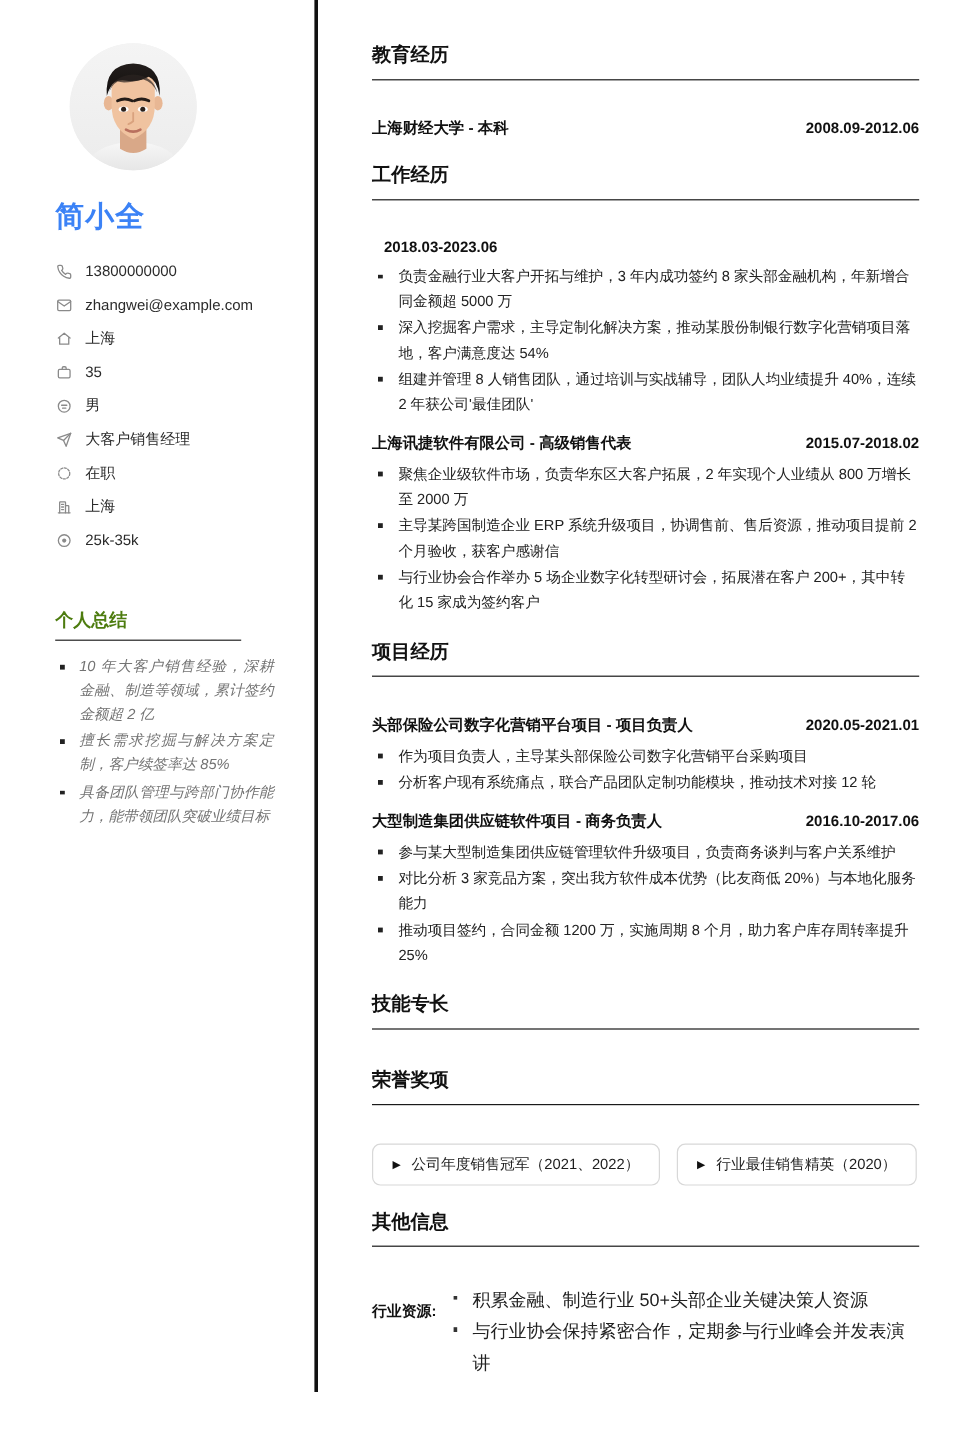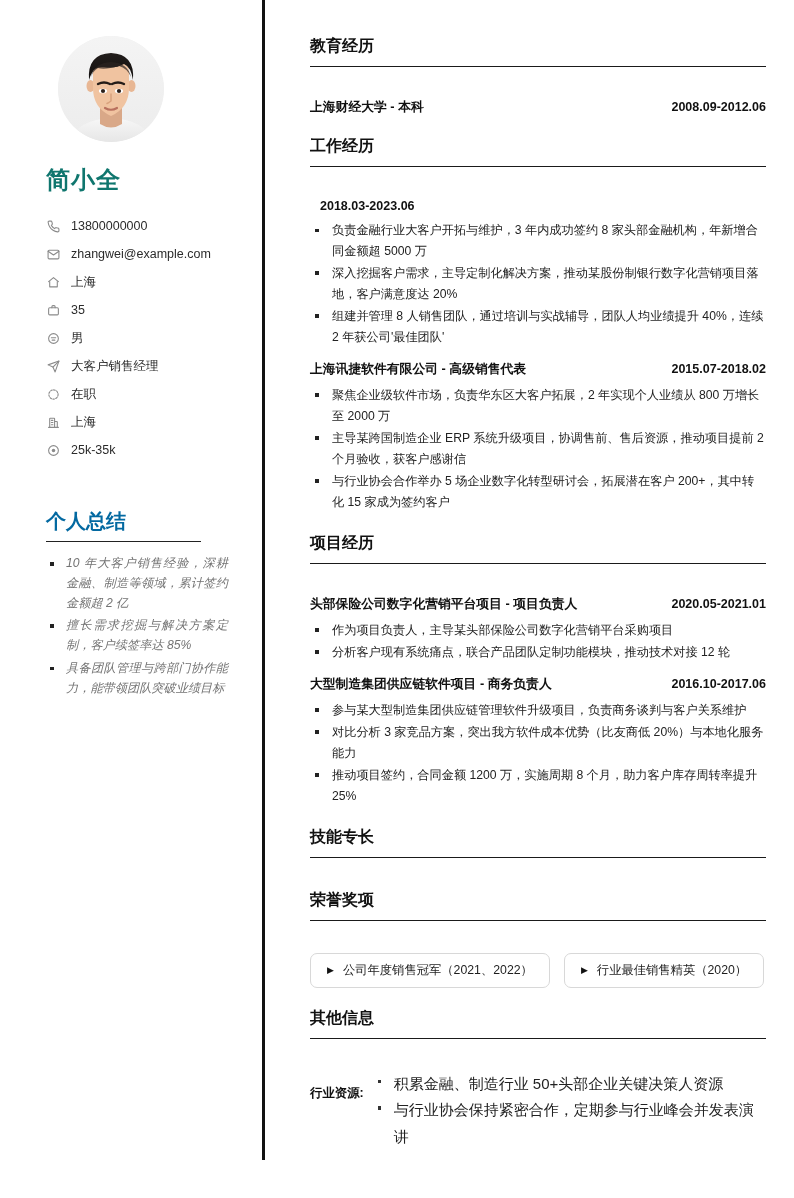--- a/index.html
+++ b/index.html
@@ -43,21 +43,21 @@
     margin: 0 0 0 12px;
     position: relative;
   }
   .avatar svg { display: block; width: 106px; height: 106px; }
 
   .person-name {
     font-size: 24px;
     font-weight: bold;
     letter-spacing: 1px;
     margin: 22px 0 16px 0;
-    color: #0f766e;
+    color: #3b82f6;
   }
 
   .contact-list { list-style: none; }
   .contact-item {
     display: flex;
     align-items: center;
     gap: 11px;
     height: 28px;
     font-size: 12.5px;
     color: #2b2b2b;
@@ -69,23 +69,23 @@
     display: inline-flex;
     align-items: center;
     justify-content: center;
     color: #8a8a8a;
   }
   .contact-icon svg { width: 13px; height: 13px; display: block; }
   .contact-text { line-height: 1.2; }
 
   .sb-section { margin-top: 44px; }
   .sb-heading {
-    font-size: 20px;
-    font-weight: bold;
-    color: #0369a1;
+    font-size: 15px;
+    font-weight: bold;
+    color: #4d7c0f;
     padding-bottom: 6px;
     border-bottom: 1.5px solid #222;
     width: 155px;
     margin-bottom: 12px;
   }
   .sb-bullets { list-style: none; }
   .sb-bullets li {
     position: relative;
     font-size: 12.2px;
     line-height: 1.62;
@@ -419,21 +419,21 @@
 
     <section class="section">
       <h2 class="sec-heading">工作经历</h2>
 
       <div class="entry">
         <div class="entry-head">
           <span class="entry-date">2018.03-2023.06</span>
         </div>
         <ul class="entry-bullets">
           <li>负责金融行业大客户开拓与维护，3 年内成功签约 8 家头部金融机构，年新增合同金额超 5000 万</li>
-          <li>深入挖掘客户需求，主导定制化解决方案，推动某股份制银行数字化营销项目落地，客户满意度达 20%</li>
+          <li>深入挖掘客户需求，主导定制化解决方案，推动某股份制银行数字化营销项目落地，客户满意度达 54%</li>
           <li>组建并管理 8 人销售团队，通过培训与实战辅导，团队人均业绩提升 40%，连续 2 年获公司'最佳团队'</li>
         </ul>
       </div>
 
       <div class="entry">
         <div class="entry-head">
           <span class="entry-title">上海讯捷软件有限公司 - 高级销售代表</span>
           <span class="entry-date">2015.07-2018.02</span>
         </div>
         <ul class="entry-bullets">

